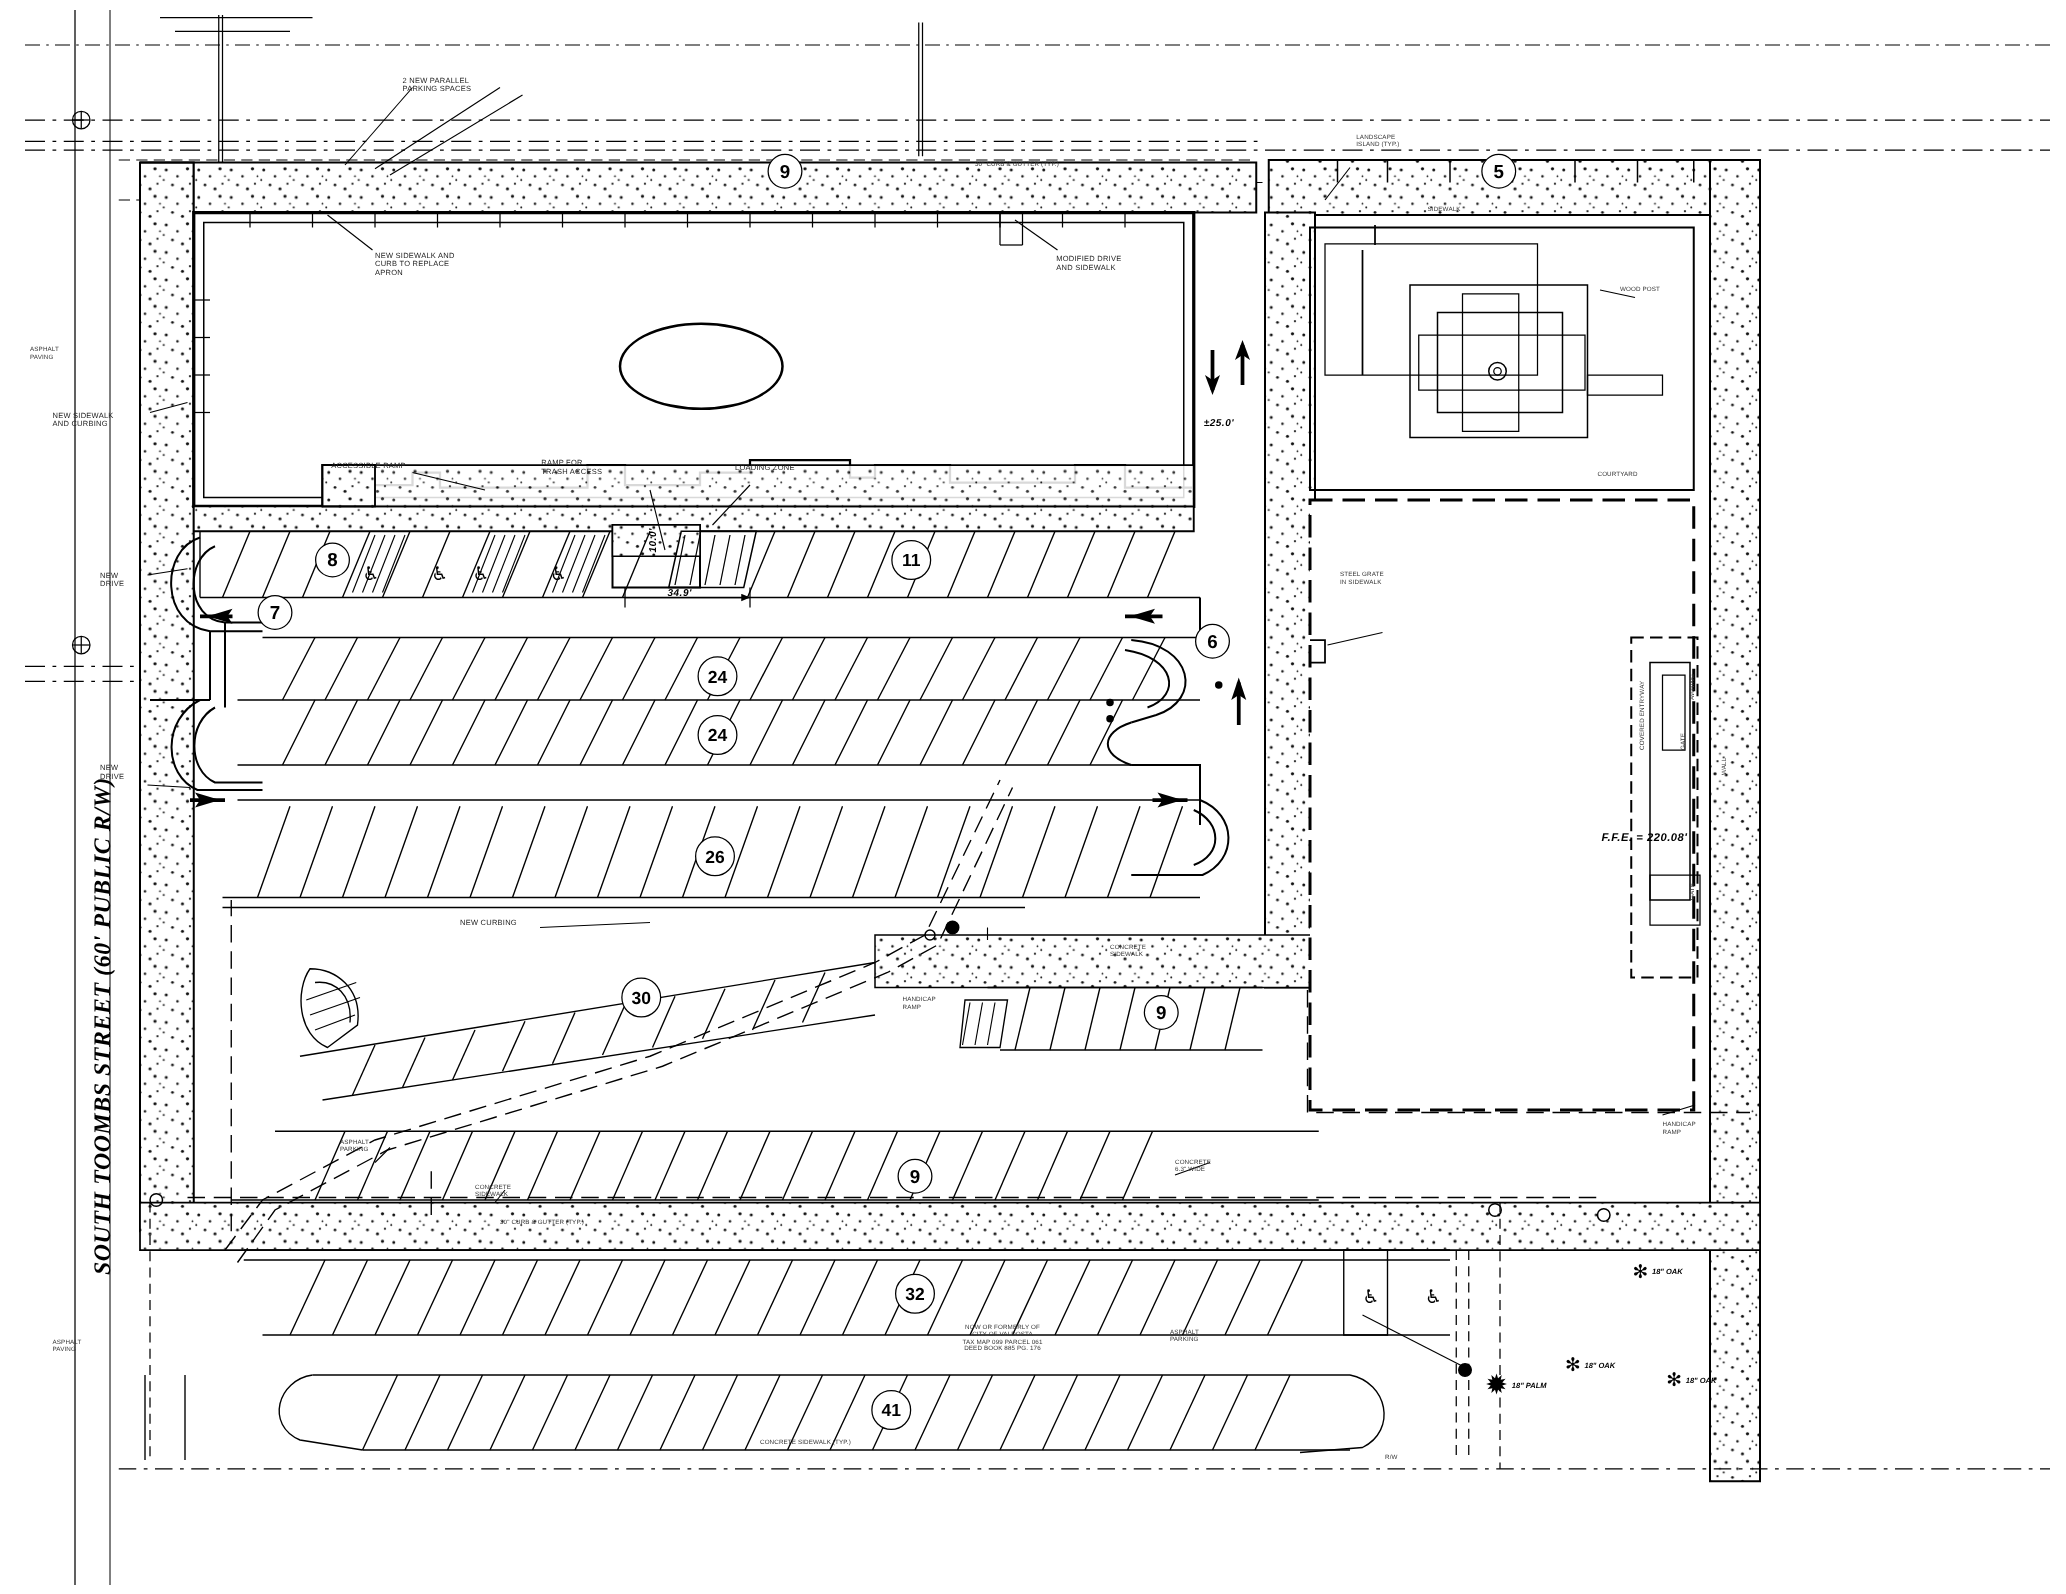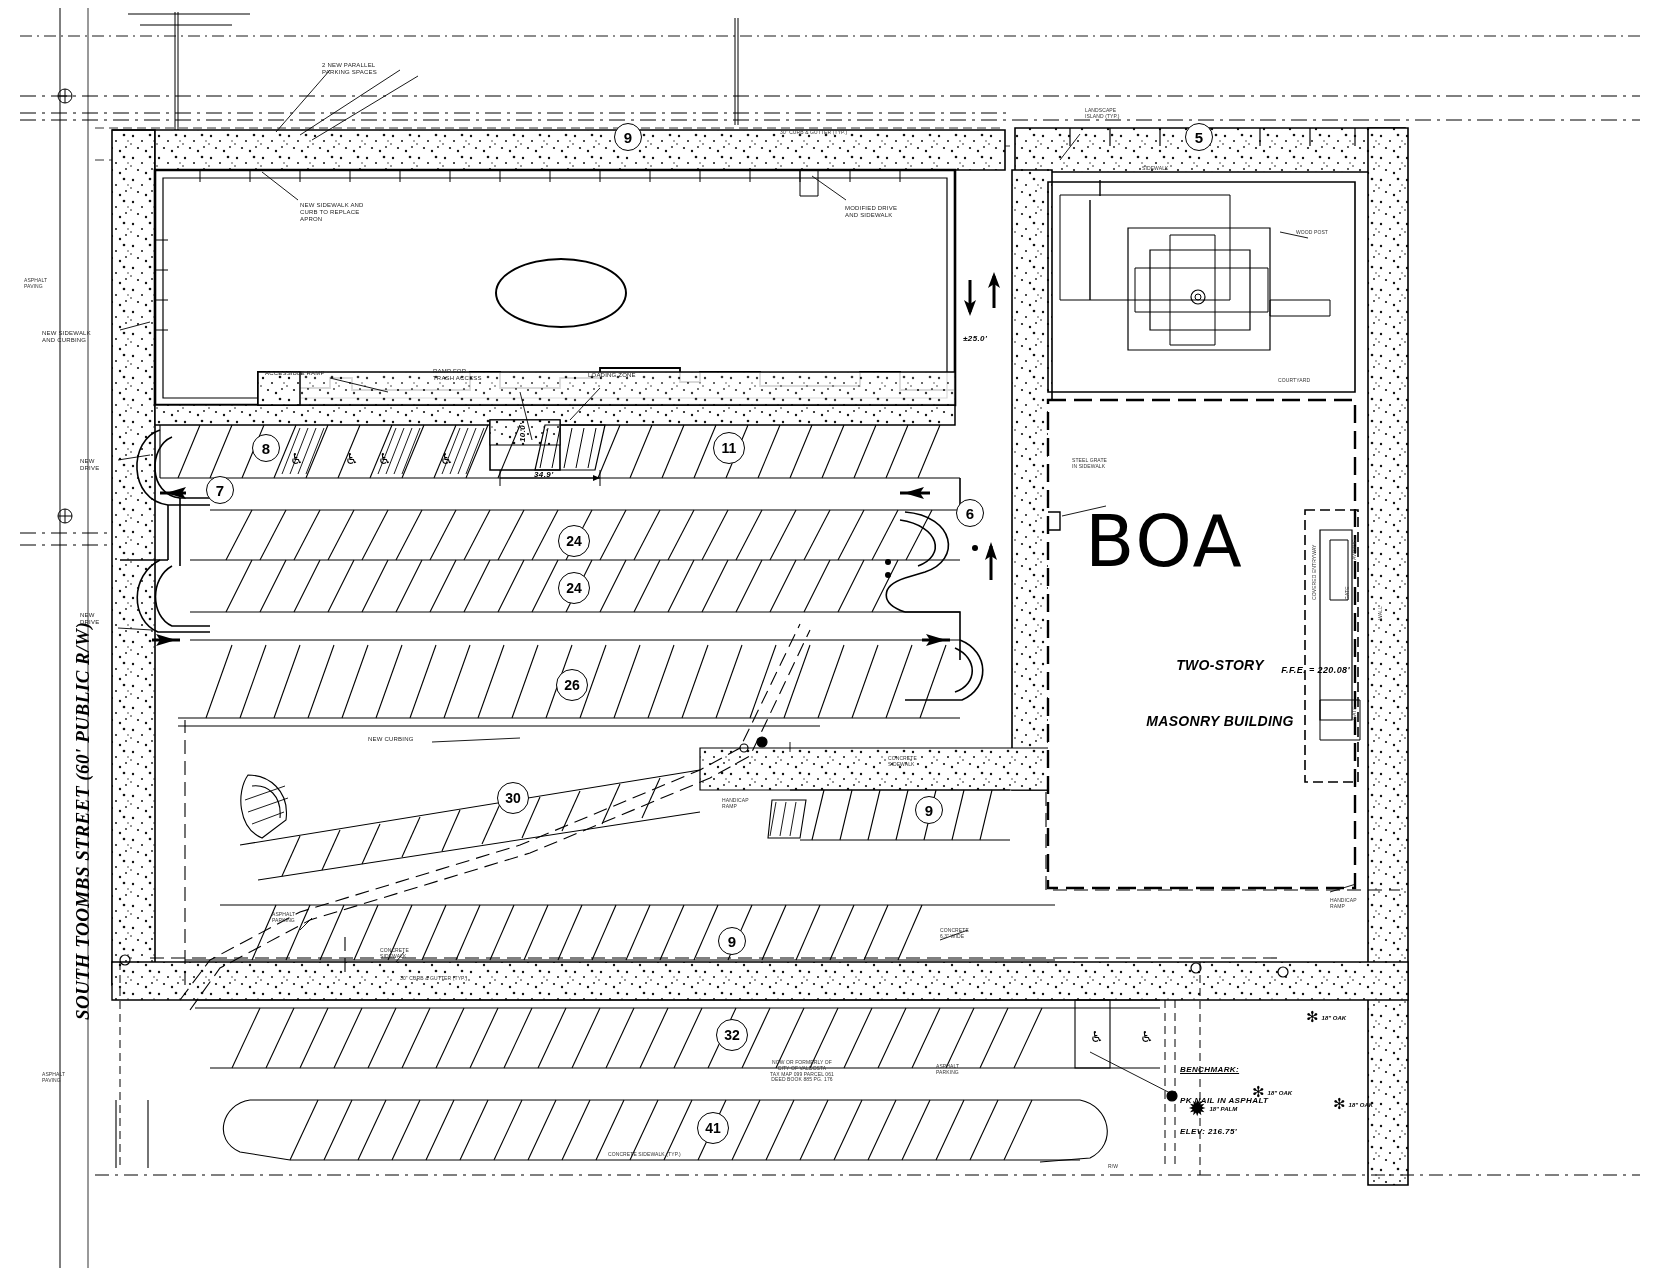--- a/index.html
+++ b/index.html
@@ -578,26 +578,21 @@
   </g>
 
 </svg>
 
 
 <div class="lbl vstreet" style="left:72px;top:1020px;">SOUTH TOOMBS STREET (60' PUBLIC R/W)</div>
 
 <div style="position:absolute;left:495px;top:258px;width:128px;height:66px;
             border:2.5px solid #000;border-radius:50%/50%;background:#fff;"></div>
 
-<div class="lbl boa" style="left:1085px;top:500px;">BOA</div>
-
-<div class="lbl masonry" style="left:1090px;top:618px;width:260px;">
-  <div>TWO-STORY</div>
-  <div>MASONRY BUILDING</div>
-</div>
+
 <div class="lbl ffe" style="left:1090px;top:665px;width:260px;text-align:right;">F.F.E. = 220.08'</div>
 
 <div class="lbl xtiny" style="left:1278px;top:378px;">COURTYARD</div>
 <div class="lbl xtiny" style="left:1142px;top:166px;">SIDEWALK</div>
 <div class="lbl xtiny" style="left:1296px;top:230px;">WOOD POST</div>
 <div class="lbl xtiny" style="left:1312px;top:600px;transform:rotate(-90deg);transform-origin:0 0;">COVERED ENTRYWAY</div>
 <div class="lbl xtiny" style="left:1345px;top:600px;transform:rotate(-90deg);transform-origin:0 0;">GATE</div>
 <div class="lbl xtiny" style="left:1352px;top:720px;transform:rotate(-90deg);transform-origin:0 0;">GATE</div>
 <div class="lbl xtiny" style="left:1378px;top:620px;transform:rotate(-90deg);transform-origin:0 0;">WALL</div>
 <div class="lbl xtiny" style="left:1352px;top:560px;transform:rotate(-90deg);transform-origin:0 0;">AWNING</div>
@@ -648,25 +643,20 @@
 TAX MAP 099 PARCEL 061
 DEED BOOK 885 PG. 176</div>
 <div class="lbl xtiny" style="left:400px;top:976px;">30" CURB &amp; GUTTER (TYP.)</div>
 <div class="lbl xtiny" style="left:608px;top:1152px;">CONCRETE SIDEWALK (TYP.)</div>
 <div class="lbl xtiny" style="left:1108px;top:1164px;">R/W</div>
 
 <div class="lbl dim" style="left:963px;top:334px;">±25.0'</div>
 <div class="lbl dim" style="left:534px;top:470px;">34.9'</div>
 <div class="lbl dim" style="left:518px;top:442px;transform:rotate(-90deg);transform-origin:0 0;">10.0'</div>
 
-<div class="lbl bm" style="left:1180px;top:1044px;">
-  <div class="bmt">BENCHMARK:</div>
-  <div>PK NAIL IN ASPHALT</div>
-  <div>ELEV: 216.75'</div>
-</div>
 
 <div id="overlay" style="position:absolute;inset:0;">
       <div style="position: absolute; left: 252px; top: 434px; width: 26px; height: 26px; border: 1.8px solid rgb(0, 0, 0); border-radius: 50%; background: rgb(255, 255, 255); display: flex; align-items: center; justify-content: center; font-family: &quot;Liberation Sans&quot;, sans-serif; font-weight: 700; font-size: 15px;">
         <span>8</span>
       </div>
       <div style="position: absolute; left: 713px; top: 432px; width: 30px; height: 30px; border: 1.8px solid rgb(0, 0, 0); border-radius: 50%; background: rgb(255, 255, 255); display: flex; align-items: center; justify-content: center; font-family: &quot;Liberation Sans&quot;, sans-serif; font-weight: 700; font-size: 14px;">
         <span>11</span>
       </div>
       <div style="position: absolute; left: 558px; top: 525px; width: 30px; height: 30px; border: 1.8px solid rgb(0, 0, 0); border-radius: 50%; background: rgb(255, 255, 255); display: flex; align-items: center; justify-content: center; font-family: &quot;Liberation Sans&quot;, sans-serif; font-weight: 700; font-size: 14px;">
         <span>24</span>

